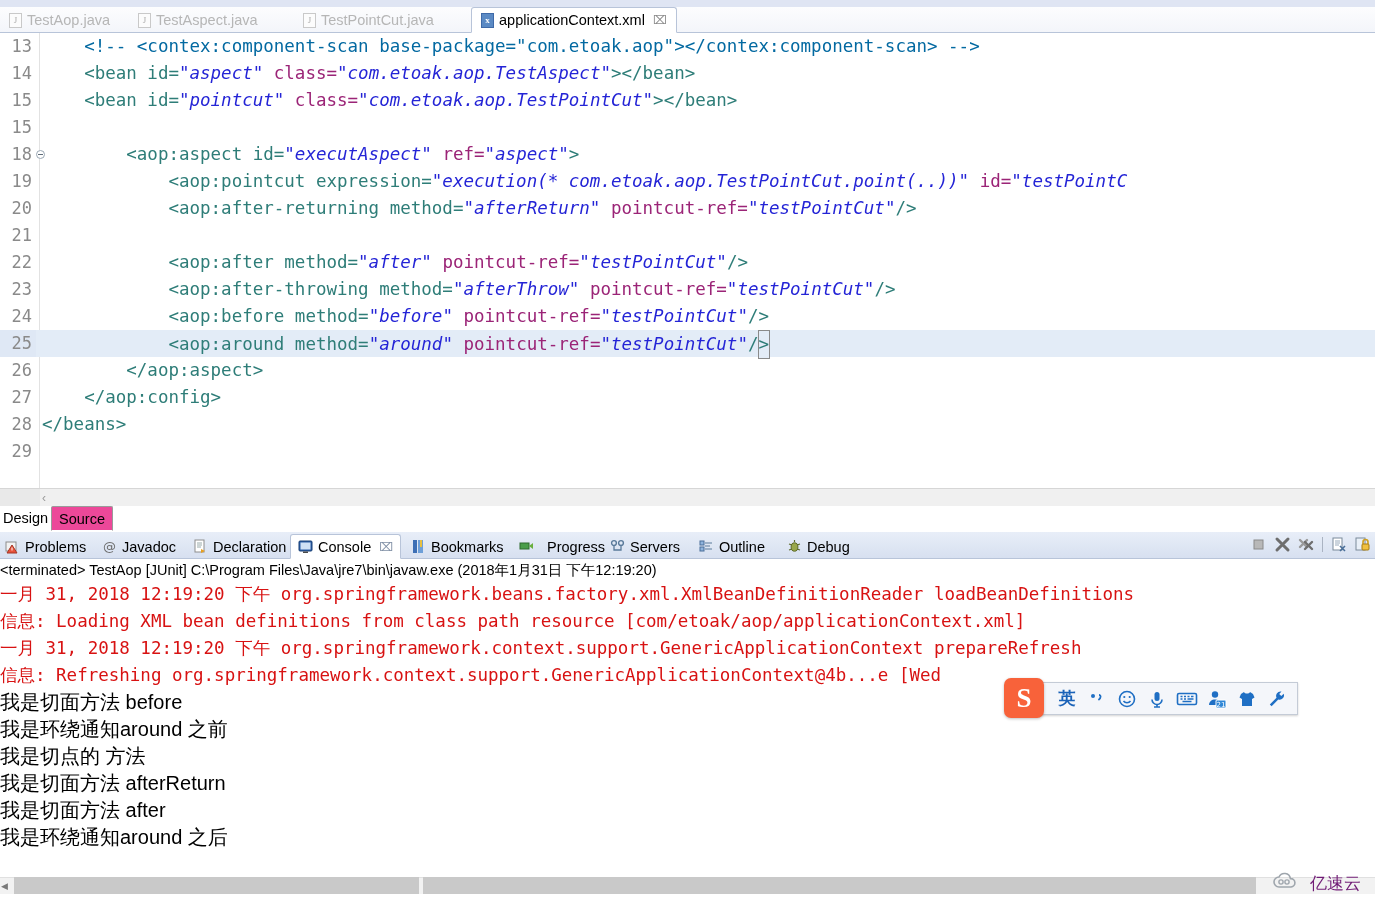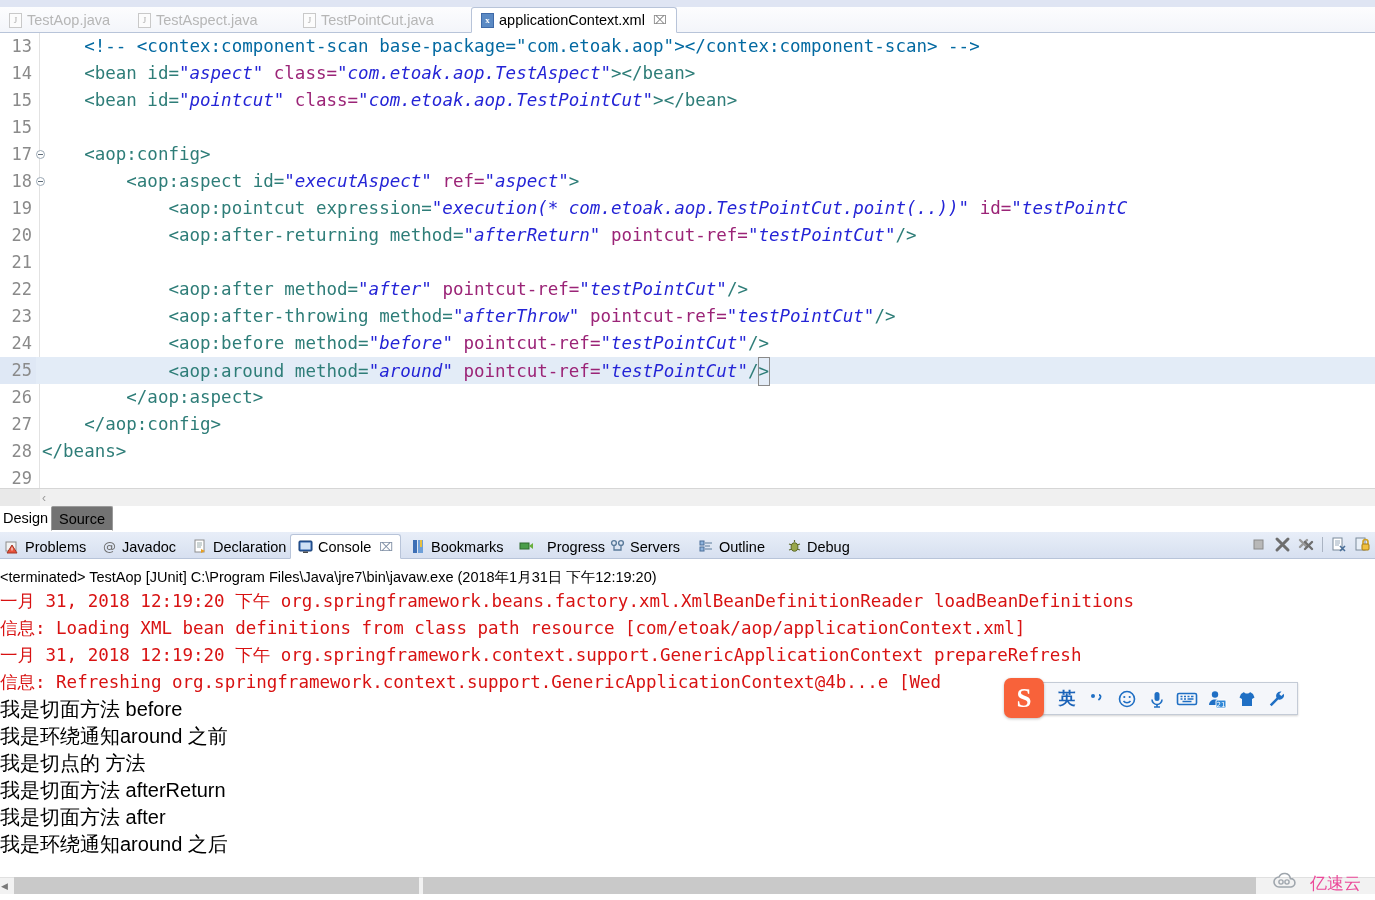--- a/index.html
+++ b/index.html
@@ -111,21 +111,21 @@
   
   .dstabs {
     position:absolute; left:0; top:506px; width:1375px; height:34px;
     background:#ffffff; border-bottom:1px solid #c2c2c2;
   }
   .dstab {
     position:absolute; top:0; height:25px; padding:0 7px;
     font-size:14.5px; line-height:25px; color:#000;
   }
   .dstab.sel {
-    background:#737373; border:1px solid #9a9a9a; border-bottom:1px solid #fff; border-radius:2px 2px 0 0;
+    background:#ec4899; border:1px solid #9a9a9a; border-bottom:1px solid #fff; border-radius:2px 2px 0 0;
   }
 
   
   .viewbar {
     position:absolute; left:0; top:532px; width:1375px; height:27px;
     background: linear-gradient(#e8eef8,#d7e0f0);
     border-bottom:1px solid #b8c4d9;
   }
   .vtab {
     position:absolute; top:2px; height:25px;
@@ -139,21 +139,21 @@
   .vicon { width:15px; height:15px; flex:none; position:relative; }
   .vclose { font-size:12px; color:#7f8fa5; margin-left:3px; }
 
   .ctools { position:absolute; right:4px; top:4px; display:flex; align-items:center; gap:7px; }
   .ctool { width:17px; height:17px; position:relative; }
   .cdiv { width:1px; height:15px; background:#aab3c2; }
 
   
   .console {
     position:absolute; left:0; top:559px; width:1375px; height:308px;
-    background:#ffffff; overflow:hidden;margin-top:7px;
+    background:#ffffff; overflow:hidden;
   }
   .cheader {
     height:22px; padding-left:0; font-size:14.5px; color:#000;
     white-space:nowrap; line-height:22px;
     font-family:"Liberation Sans", sans-serif;
   }
   .cline {
     height:27px; line-height:27px; white-space:nowrap;
     font-family:"DejaVu Sans Mono", monospace; font-size:17.5px;
   }
@@ -191,21 +191,21 @@
   .bsb-thumb {
     position:absolute; left:14px; top:10px; width:405px; height:17px; background:#c9c9c9;
   }
   .bsb-thumb2 {
     position:absolute; left:423px; top:10px; width:833px; height:17px; background:#c9c9c9;
   }
   .bsb-arrow { position:absolute; left:1px; top:14px; font-size:9px; color:#7a7a7a; }
   .wm {
     position:absolute; right:14px; top:872px;
     display:flex; align-items:center; gap:12px;
-    color:#ec4899; font-size:17px;
+    color:#701a75; font-size:17px;
   }
 </style>
 </head>
 <body>
 
 <div id="root">
 
   <div class="tabbar">
     <div class="tabbar-topline"></div>
 
@@ -250,25 +250,20 @@
       <div class="crow">
         <span class="ln">15</span>
         <span class="code"><span class="t-tag">    &lt;bean id=</span><span class="t-val">"pointcut"</span><span class="t-attr"> class=</span><span class="t-val">"com.etoak.aop.TestPointCut"</span><span class="t-tag">&gt;&lt;/bean&gt;</span></span>
       </div>
 
       <div class="crow">
         <span class="ln">15</span>
         <span class="code t-txt"></span>
       </div>
 
-      <div class="crow">
-        <span class="ln">17</span>
-        <span class="fold"></span>
-        <span class="code t-tag">    &lt;aop:config&gt;</span>
-      </div>
 
       <div class="crow">
         <span class="ln">18</span>
         <span class="fold"></span>
         <span class="code"><span class="t-tag">        &lt;aop:aspect id=</span><span class="t-val">"executAspect"</span><span class="t-attr"> ref=</span><span class="t-val">"aspect"</span><span class="t-tag">&gt;</span></span>
       </div>
 
       <div class="crow">
         <span class="ln">19</span>
         <span class="code"><span class="t-tag">            &lt;aop:pointcut expression=</span><span class="t-val">"execution(* com.etoak.aop.TestPointCut.point(..))"</span><span class="t-attr"> id=</span><span class="t-val">"testPointC</span></span>

